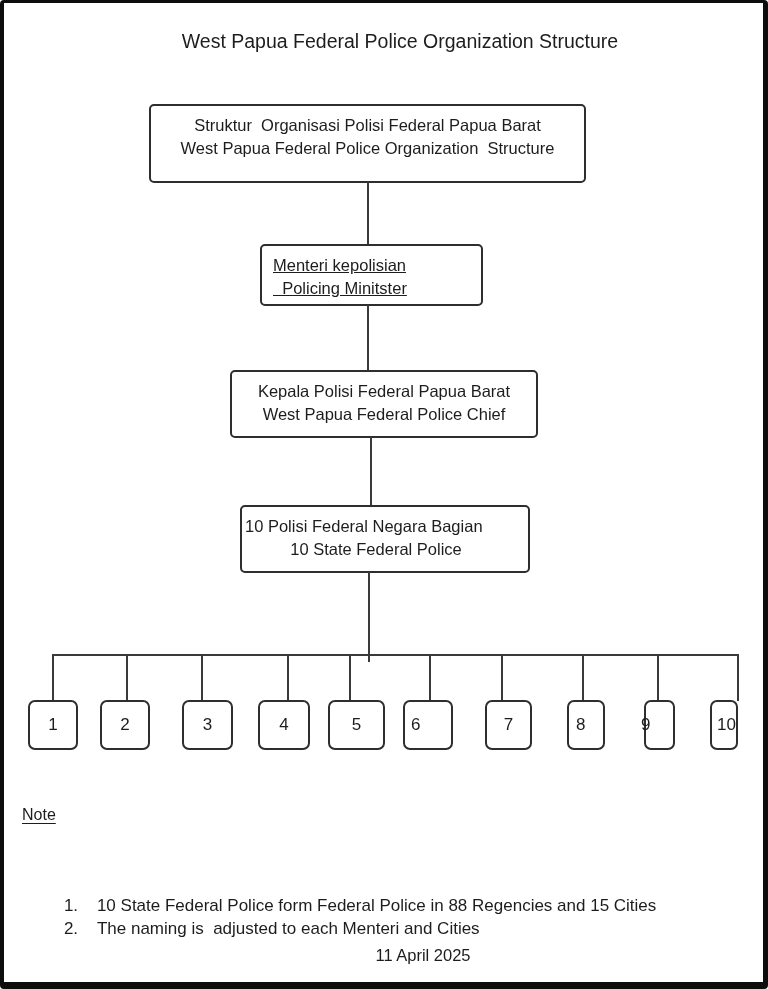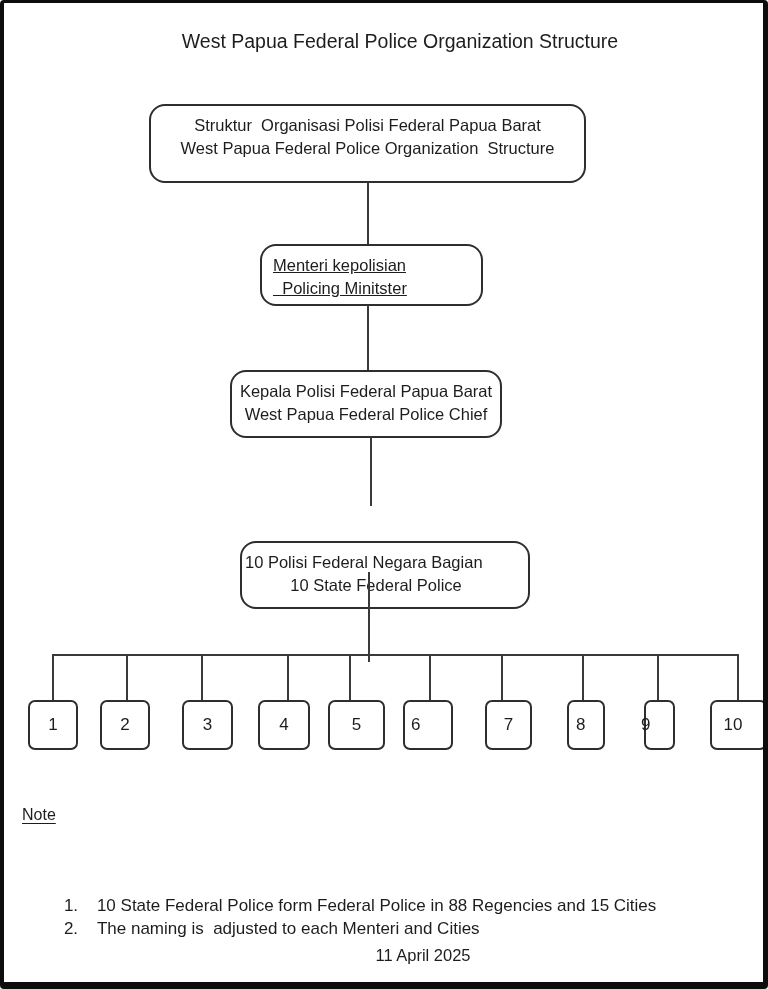--- a/index.html
+++ b/index.html
@@ -27,30 +27,30 @@
   .title{
     position:absolute;top:30px;left:0;width:100%;
     box-sizing:border-box;padding-left:32px;
     text-align:center;
     font-size:19.5px;line-height:23px;
     white-space:pre;
   }
   
   .node{
     position:absolute;box-sizing:border-box;
-    border:2px solid #2e2e2e;border-radius:16px;
+    border:2px solid #2e2e2e;border-radius:5px;
     background:var(--background);
     font-size:16.5px;line-height:23px;
     padding-top:8px;
   }
   .node .ln{white-space:pre;}
   .box-root{left:149px;top:104px;width:437px;height:79px;text-align:center;}
   .box-minister{left:260px;top:244px;width:223px;height:62px;text-align:left;padding-left:11px;text-decoration:underline;}
-  .box-chief{left:230px;top:370px;width:272px;height:68px;text-align:center;}
-  .box-state{left:240px;top:505px;width:290px;height:68px;margin-top:36px;}
+  .box-chief{left:230px;top:370px;width:308px;height:68px;text-align:center;}
+  .box-state{left:240px;top:505px;width:290px;height:68px;}
   .box-state .l1{text-align:left;padding-left:3px;}
   .box-state .l2{text-align:center;padding-right:18px;}
   
   .cline{position:absolute;background:var(--line);}
   .v{width:2px;}
   .h{height:2px;}
   .c1{left:367px;top:182px;height:63px;}
   .c2{left:367px;top:305px;height:66px;}
   .c3{left:370px;top:437px;height:69px;}
   .c4{left:368px;top:572px;height:90px;}
@@ -70,21 +70,21 @@
   .u1{left:28px;width:50px;}
   .u2{left:100px;width:50px;}
   .u3{left:182px;width:51px;}
   .u4{left:258px;width:52px;}
   .u5{left:328px;width:57px;}
   .u6{left:403px;width:50px;justify-content:flex-start;padding-left:6px;}
   .u7{left:485px;width:47px;}
   .u8{left:567px;width:38px;justify-content:flex-start;padding-left:7px;}
   .u9{left:644px;width:31px;justify-content:flex-start;}
   .u9 .num{margin-left:-5px;}
-  .u10{left:710px;width:57px;justify-content:center;}
+  .u10{left:710px;width:28px;justify-content:flex-end;}
   .u10 .num{margin-left:-11px;}
   
   .note-heading{
     position:absolute;left:22px;top:806px;
     font-size:16px;font-weight:normal;
     text-decoration:underline;text-underline-offset:3px;
   }
   .note-item{
     position:absolute;left:45px;
     font-size:17px;line-height:23px;white-space:pre;

